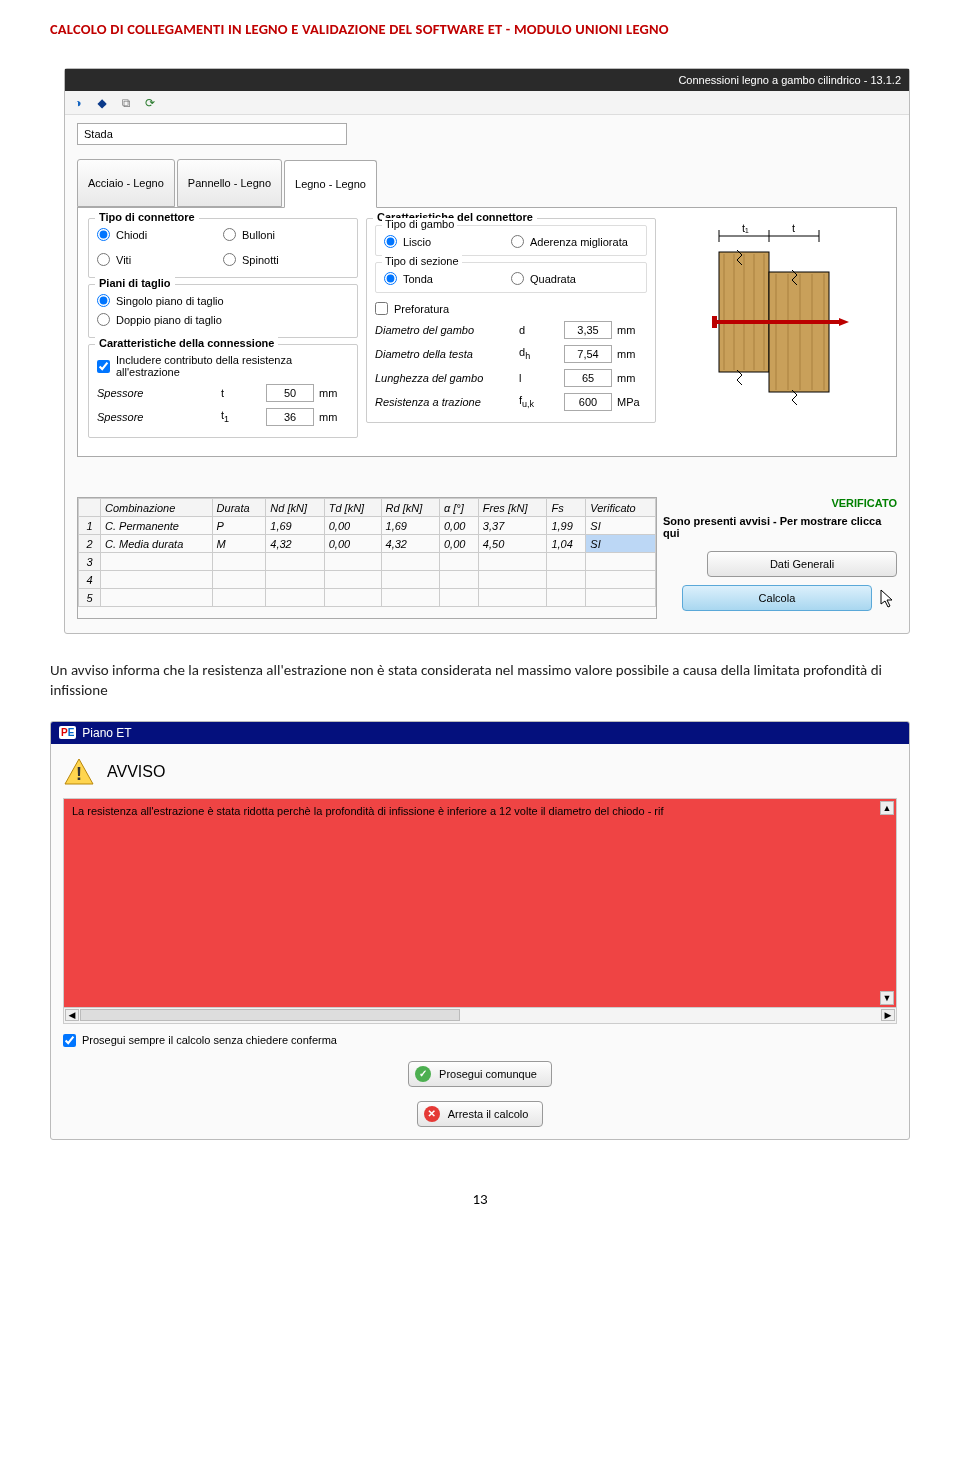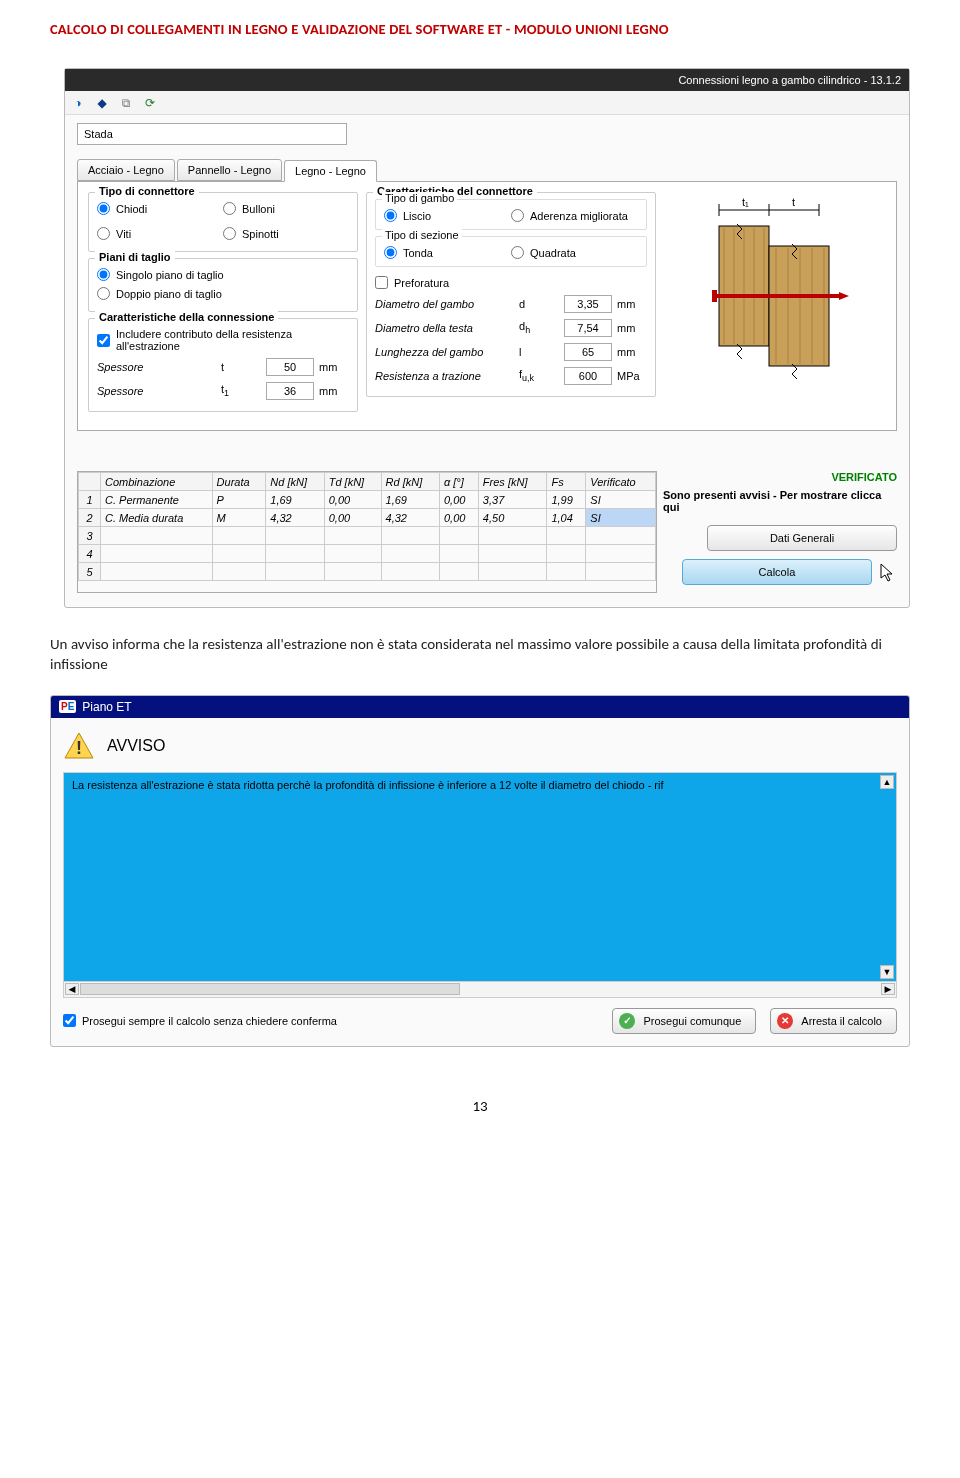--- a/index.html
+++ b/index.html
@@ -6,21 +6,21 @@
   body { font-family: Calibri, Arial, sans-serif; font-size: 12px; background: #fff; }
   .page { width: 960px; margin: 0 auto; padding: 20px 50px; }
   .doc-title { color: #c00000; font-weight: bold; font-size: 14.5px; letter-spacing: 0.2px; margin-bottom: 30px; }
   .panel1 { border: 1px solid #bbb; background: #fafafa; border-radius: 3px; position: relative; margin-left: 14px; }
   .titlebar { background: #2a2a2a; color: #fff; height: 22px; display: flex; align-items: center; justify-content: flex-end; padding: 0 8px; font-family: Tahoma, sans-serif; font-size: 11px; }
   .toolbar { height: 24px; border-bottom: 1px solid #ddd; display: flex; align-items: center; padding: 0 4px; gap: 6px; background: #f4f4f4; }
   .tbicon { width: 18px; height: 18px; display: flex; align-items: center; justify-content: center; font-size: 12px; cursor: pointer; border-radius: 2px; }
   .content { padding: 8px 12px 14px; font-family: Tahoma, Arial, sans-serif; font-size: 11px; }
   .text-input { width: 270px; height: 22px; border: 1px solid #aaa; padding: 2px 6px; font-size: 11px; margin-bottom: 10px; }
   .tabs { display: flex; gap: 0; margin-top: 4px; }
-  .tab { padding: 4px 10px; border: 1px solid #aaa; background: linear-gradient(#fdfdfd,#e8e8e8); font-size: 11px; position: relative; border-top-left-radius: 3px; border-top-right-radius: 3px; margin-right: 2px; cursor: pointer; }
+  .tab { padding: 17px 10px; border: 1px solid #aaa; background: linear-gradient(#fdfdfd,#e8e8e8); font-size: 11px; position: relative; border-top-left-radius: 3px; border-top-right-radius: 3px; margin-right: 2px; cursor: pointer; }
   .tab.active { background: #fff; border-bottom-color: #fff; top: 1px; font-weight: normal; }
   .tabpane { border: 1px solid #aaa; margin-top: 0; padding: 10px; display: flex; gap: 8px; min-height: 250px; background: #fff; }
   .colA { flex: 0 0 270px; }
   .colB { flex: 0 0 290px; }
   .colC { flex: 1; position: relative; }
   .fieldset { border: 1px solid #ccc; border-radius: 2px; padding: 6px 8px 8px; margin-bottom: 6px; position: relative; }
   .fs-legend { position: absolute; top: -8px; left: 6px; background: #fff; padding: 0 4px; font-weight: bold; font-size: 11px; }
   .radio-row { display: flex; align-items: center; gap: 6px; padding: 3px 0; }
   .radio-row input { margin: 0; }
   .radio-grid { display: grid; grid-template-columns: 1fr 1fr; row-gap: 6px; }
@@ -53,28 +53,28 @@
   
   .para { font-family: Calibri, Arial, sans-serif; font-size: 15px; color: #222; margin: 26px 0 20px; line-height: 1.35; }
   
   .panel2 { border: 1px solid #bbb; background: #fafafa; border-radius: 3px; overflow: hidden; }
   .titlebar2 { background: #04107d; color: #fff; height: 22px; display: flex; align-items: center; padding: 0 8px; font-family: Tahoma, sans-serif; font-size: 12px; gap: 6px; }
   .pe-badge { background: #fff; color: #000; font-weight: bold; font-size: 10px; padding: 1px 2px; border-radius: 2px; display:flex; gap:0; }
   .content2 { padding: 12px; font-family: Tahoma, Arial, sans-serif; font-size: 11px; }
   .warnrow { display: flex; gap: 12px; align-items: center; margin-bottom: 10px; }
   .warntri { width: 32px; height: 32px; }
   .avviso-h { font-weight: normal; font-size: 16px; }
-  .msgbox { border: 1px solid #ccc; background: #0ea5e9; width: 100%; height: 210px; padding: 6px 8px; margin-top: 4px; position: relative; overflow: hidden; font-size: 11px; }
+  .msgbox { border: 1px solid #ccc; background: #ef4444; width: 100%; height: 210px; padding: 6px 8px; margin-top: 4px; position: relative; overflow: hidden; font-size: 11px; }
   .msgbox .scroll-up { position: absolute; right: 2px; top: 2px; width: 14px; height: 14px; border: 1px solid #bbb; background: #eee; font-size: 9px; text-align: center; line-height: 12px; }
   .msgbox .scroll-dn { position: absolute; right: 2px; bottom: 2px; width: 14px; height: 14px; border: 1px solid #bbb; background: #eee; font-size: 9px; text-align: center; line-height: 12px; }
   .hscroll { border: 1px solid #ccc; border-top: none; height: 16px; position: relative; background: #f4f4f4; }
   .hscroll .thumb { position: absolute; left: 16px; top: 1px; width: 380px; height: 12px; background: #ddd; border: 1px solid #bbb; }
   .hscroll .arrL { position: absolute; left: 1px; top: 1px; width: 14px; height: 12px; border: 1px solid #bbb; background: #eee; font-size: 9px; text-align: center; }
   .hscroll .arrR { position: absolute; right: 1px; top: 1px; width: 14px; height: 12px; border: 1px solid #bbb; background: #eee; font-size: 9px; text-align: center; }
-  .btnrow { display: flex; align-items: center; gap: 14px; margin-top: 10px; justify-content: flex-end; }
+  .btnrow { display: flex; align-items: center; gap: 14px; margin-top: 10px; justify-content: flex-end; flex-direction: column; }
   .btnrow .chk { margin-right: auto; display: flex; align-items: center; gap: 6px; }
   .btn2 { height: 26px; padding: 0 14px 0 6px; border: 1px solid #999; border-radius: 4px; background: linear-gradient(#fefefe,#e6e6e6); display: flex; align-items: center; gap: 8px; font-size: 11px; cursor: pointer; }
   .circ { width: 16px; height: 16px; border-radius: 50%; display: flex; align-items: center; justify-content: center; color: #fff; font-size: 10px; font-weight: bold; }
   .circ.green { background: #4caf50; }
   .circ.red { background: #e53935; }
   .pagenum { text-align: center; font-family: Calibri, Arial, sans-serif; font-size: 15px; margin-top: 50px; }
   sub { font-size: 9px; }
 </style>
 </head>
 <body>

